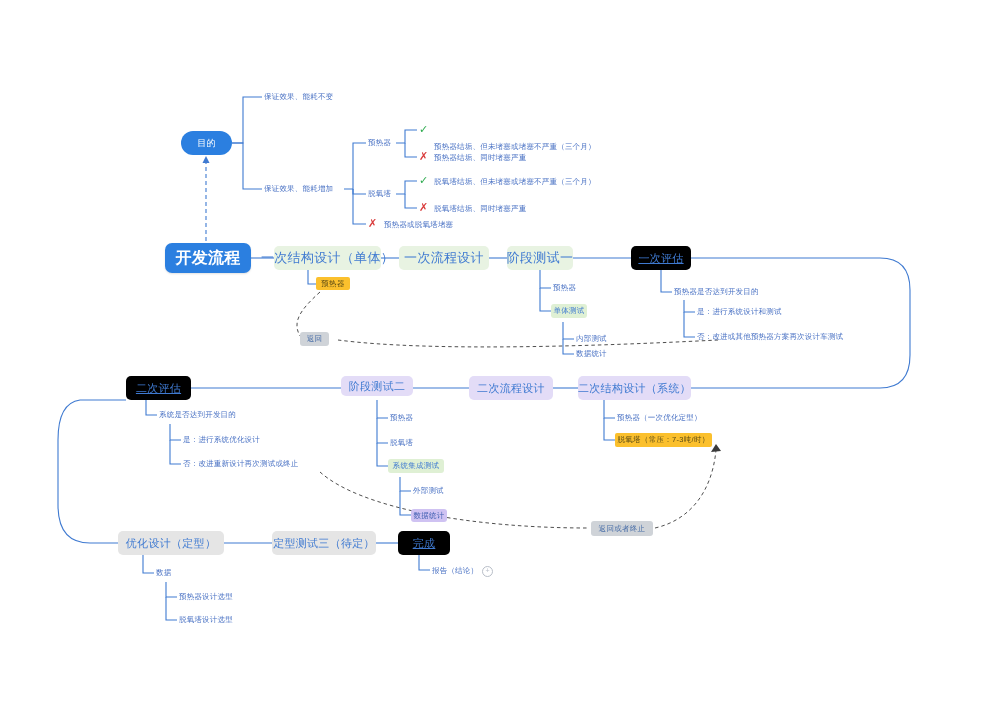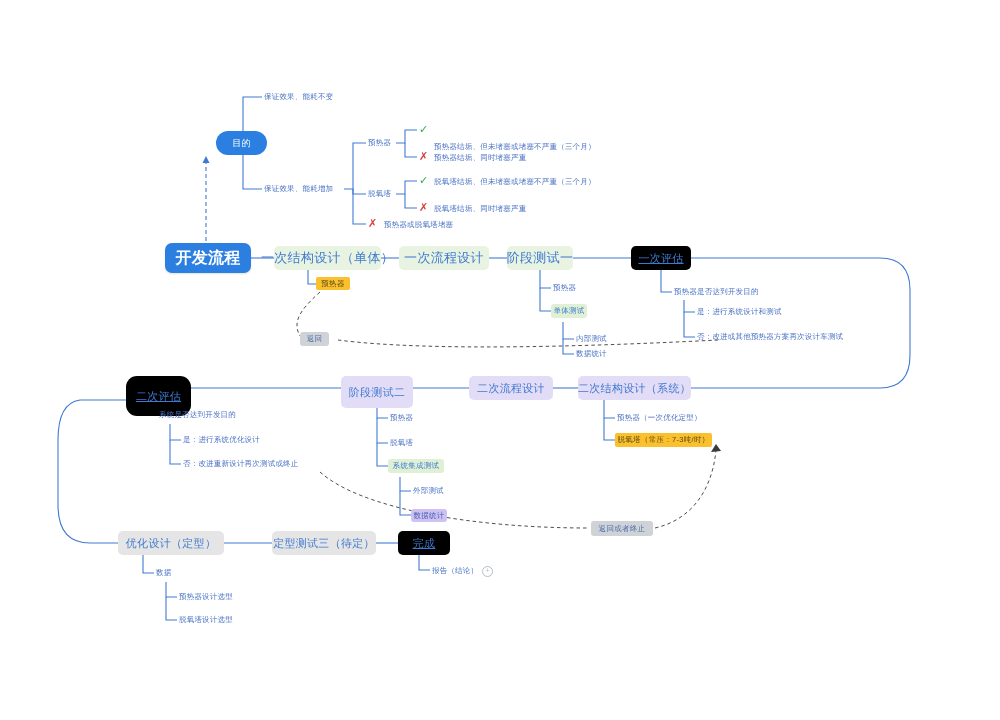--- a/index.html
+++ b/index.html
@@ -17,21 +17,20 @@
     color:#2b5fd9;letter-spacing:.3px;
   }
   
   .n-root{
     background:#2b7fe0;color:#ffffff;font-size:16px;font-weight:bold;
     border-radius:7px;box-shadow:0 1px 2px rgba(0,0,0,.12);
   }
   .n-oval{
     background:#2b7fe0;color:#ffffff;font-size:9px;
     border-radius:13px;
-    margin-left:35px;
   }
   .n-green{background:#e8f3e2;color:#3f7ad1;font-size:13px;}
   .n-green-sm{background:#dff0d4;color:#3f7ad1;font-size:7.5px;border-radius:3px;}
   .n-pink{background:#000000;color:#3f7ad1;font-size:11px;text-decoration:underline;}
   .n-purple{background:#e3dcf7;color:#3f7ad1;font-size:11px;}
   .n-purple-sm{background:#cfc2f2;color:#3f5fb1;font-size:7.5px;border-radius:3px;}
   .n-gray{background:#e5e5e5;color:#3f7ad1;font-size:11px;}
   .n-graybox{background:#cfd3d8;color:#4a6fa8;font-size:7.5px;border-radius:3px;}
   .n-orange{background:#fbc02d;color:#5a4a14;font-size:7.5px;border-radius:2px;}
   .leaf{
@@ -167,23 +166,23 @@
 
   <div class="node n-green-sm" style="left:551px;top:304px;width:36px;height:14px;">单体测试</div>
 
   <div class="leaf" style="left:576px;top:334px;">内部测试</div>
   <div class="leaf" style="left:576px;top:349px;">数据统计</div>
 
   <div class="leaf" style="left:674px;top:287px;">预热器是否达到开发目的</div>
   <div class="leaf" style="left:697px;top:307px;text-align:right;">是：进行系统设计和测试</div>
   <div class="leaf" style="left:697px;top:332px;">否：改进或其他预热器方案再次设计车测试</div>
 
-  <div class="node n-pink" style="left:126px;top:376px;width:65px;height:40px;border-radius:11px;">二次评估</div>
-
-  <div class="node n-purple" style="left:341px;top:376px;width:72px;height:32px;">阶段测试二</div>
+  <div class="node n-pink" style="left:126px;top:376px;width:65px;height:24px;">二次评估</div>
+
+  <div class="node n-purple" style="left:341px;top:376px;width:72px;height:20px;">阶段测试二</div>
 
   <div class="node n-purple" style="left:469px;top:376px;width:84px;height:24px;">二次流程设计</div>
 
   <div class="node n-purple" style="left:578px;top:376px;width:113px;height:24px;">二次结构设计（系统）</div>
 
   <div class="leaf" style="left:159px;top:410px;">系统是否达到开发目的</div>
   <div class="leaf" style="left:183px;top:435px;">是：进行系统优化设计</div>
   <div class="leaf" style="left:183px;top:459px;">否：改进重新设计再次测试或终止</div>
 
   <div class="leaf" style="left:390px;top:413px;">预热器</div>

